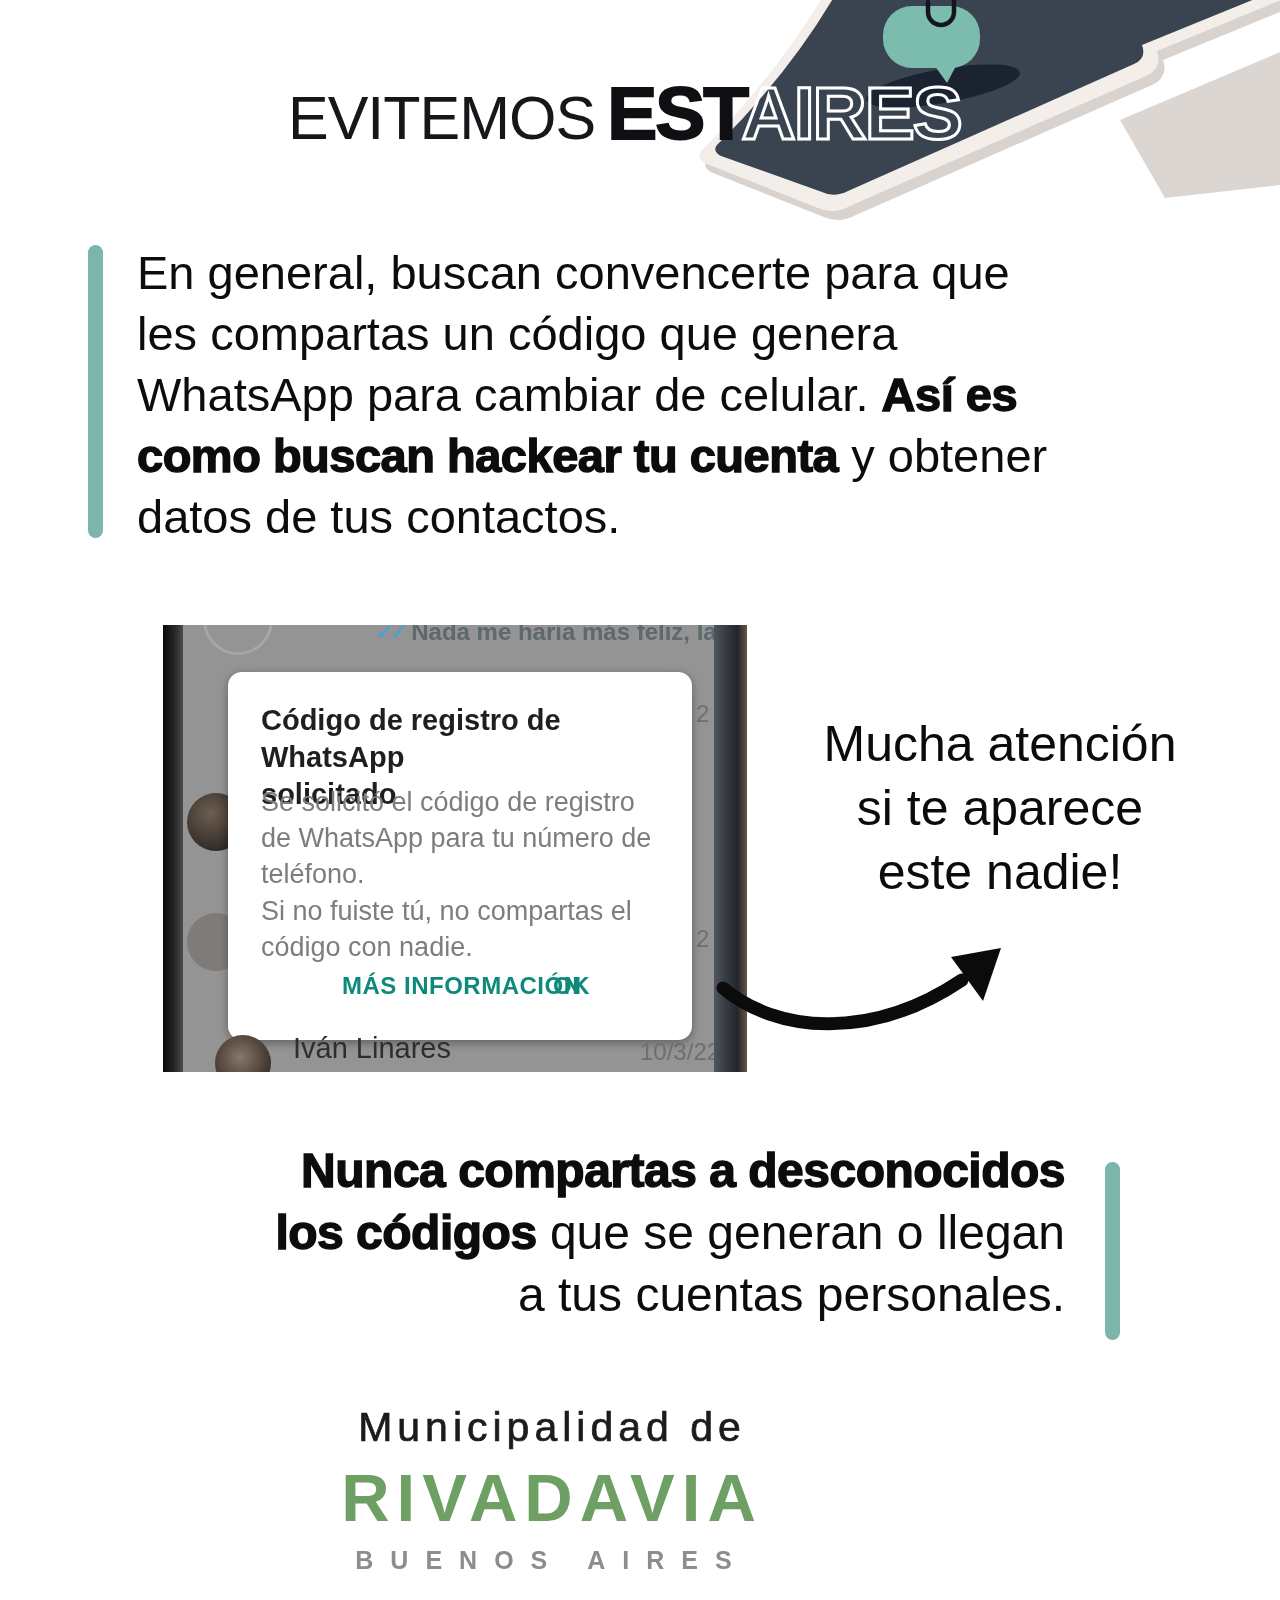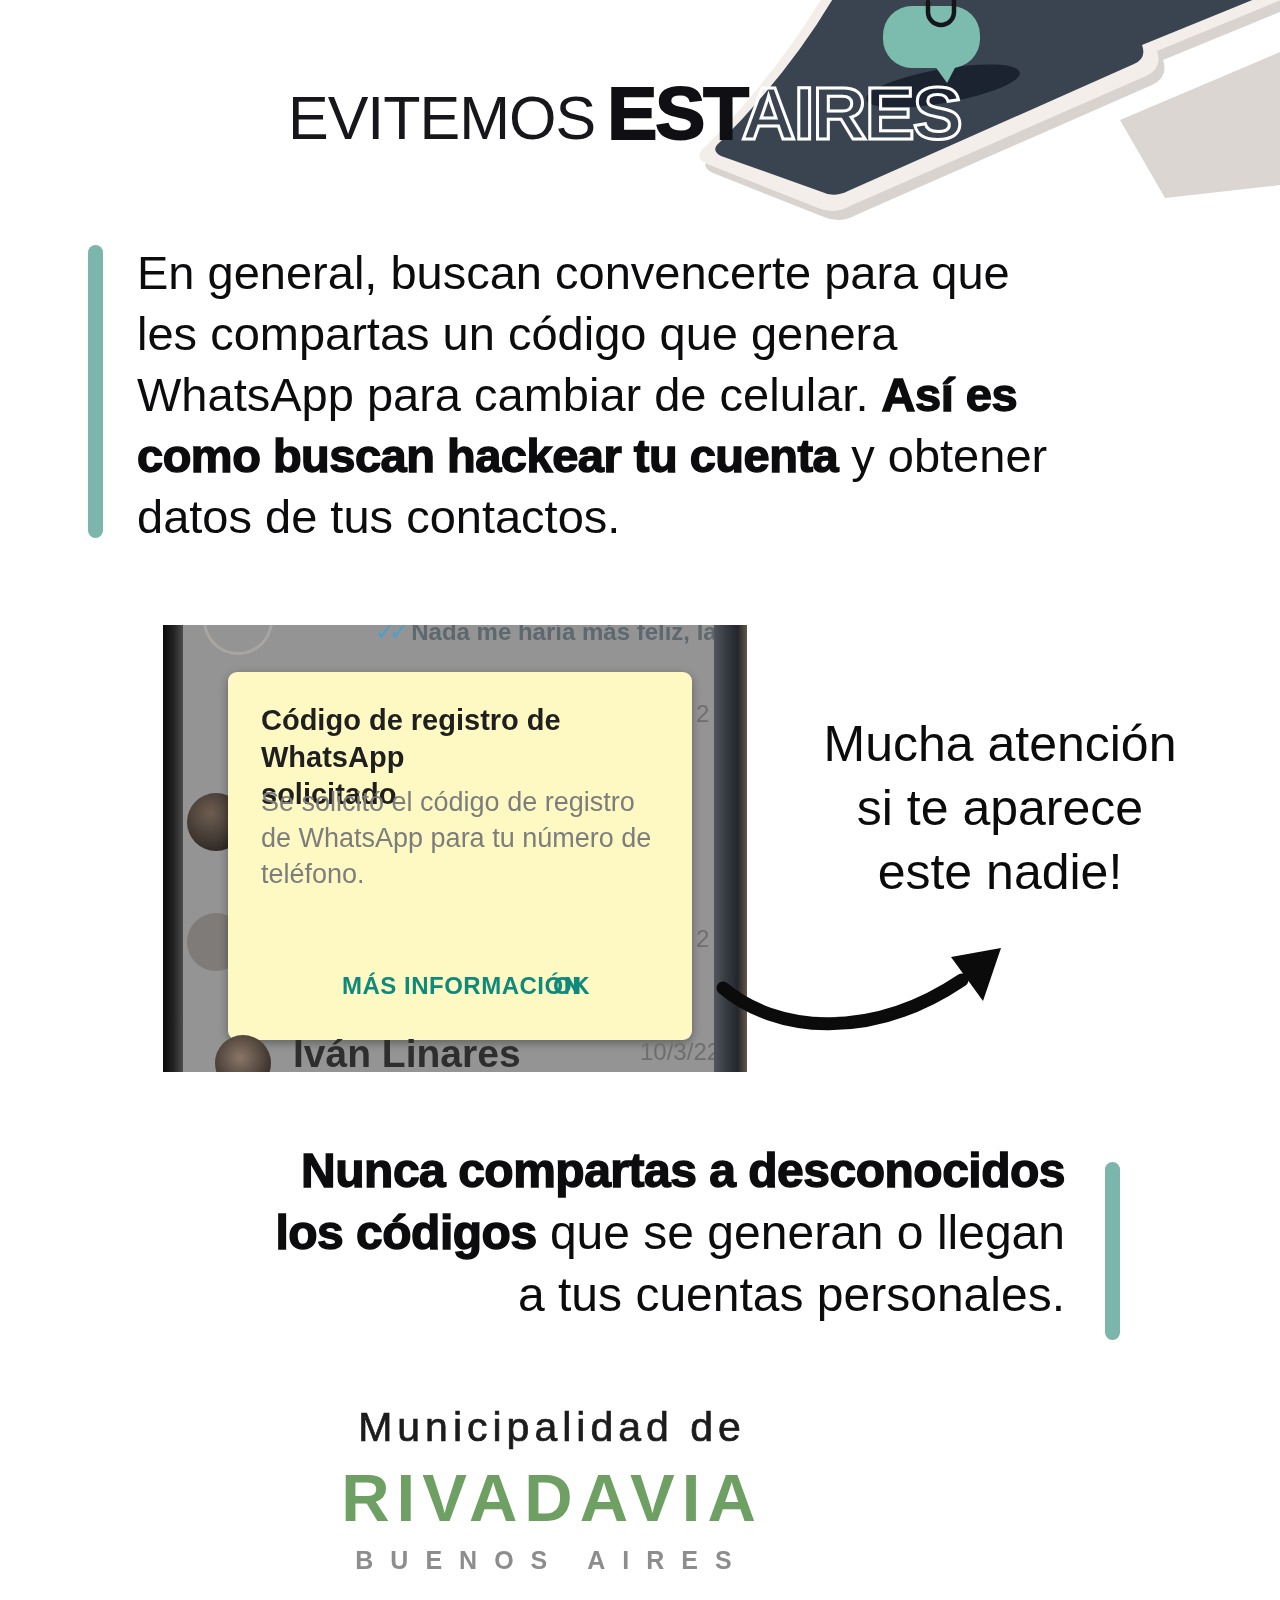--- a/index.html
+++ b/index.html
@@ -29,31 +29,31 @@
   .bezel-r{right:0;top:0;width:33px;height:100%;background:linear-gradient(90deg,#51565c,#343940 40%,#23272c 72%,#655747);}
   .chat-preview{left:212px;top:-7px;font-size:24px;color:#5d686f;white-space:nowrap;font-weight:700;}
   .ticks{color:#4aa0cf;font-weight:400;margin-right:8px;letter-spacing:-6px;}
   .avatar-ring{left:40px;top:-40px;width:64px;height:64px;border-radius:50%;border:3px solid #a9a6a2;}
   .av2{left:24px;top:168px;width:58px;height:58px;border-radius:50%;
        background:radial-gradient(circle at 40% 35%,#6e5d50,#2f2a26 75%);}
   .av3{left:24px;top:288px;width:58px;height:58px;border-radius:50%;background:#7e7b79;}
   .frag{left:533px;font-size:24px;color:#6f6f6f;}
   .frag1{top:75px;} .frag2{top:300px;}
 
-  .dialog{left:65px;top:47px;width:464px;height:368px;background:#fef9c3;border-radius:9px;
+  .dialog{left:65px;top:47px;width:464px;height:368px;background:#ffffff;border-radius:14px;
           box-shadow:0 3px 10px rgba(0,0,0,.35);}
   .dlg-title{left:33px;top:30px;font-size:29px;line-height:37px;font-weight:700;color:#1f1f1f;}
   .dlg-body{font-size:27px;line-height:36px;color:#7d7d7d;left:33px;}
   .dlg-body1{top:112px;} .dlg-body2{top:221px;}
   .dlg-btn{top:300px;font-size:24px;font-weight:700;color:#0e8a7c;letter-spacing:.5px;cursor:pointer;}
   .btn-more{left:114px;} .btn-ok{left:325px;}
 
   .row-avatar{left:52px;top:410px;width:56px;height:56px;border-radius:50%;
               background:radial-gradient(circle at 45% 40%,#8a7668,#3c332c 70%,#1e1a16);}
-  .row-name{left:130px;top:407px;font-size:39px;font-weight:700;color:#2e2e2e;}
+  .row-name{left:130px;top:407px;font-size:29px;font-weight:400;color:#2e2e2e;}
   .row-date{left:477px;top:413px;font-size:24px;color:#6e6e6e;}
 
   
   .callout{left:800px;top:712px;width:400px;text-align:center;font-size:50px;line-height:64px;color:#0b0b0b;}
 
   
   .warning{right:215px;top:1140px;width:920px;text-align:right;font-size:48px;line-height:62px;
            color:#0c0c0e;white-space:nowrap;}
 
   
@@ -117,20 +117,24 @@
     <div class="abs dialog">
       <div class="abs dlg-title">
         <div>Código de registro de WhatsApp</div>
         <div>solicitado</div>
       </div>
       <div class="abs dlg-body dlg-body1">
         <div>Se solicitó el código de registro</div>
         <div>de WhatsApp para tu número de</div>
         <div>teléfono.</div>
       </div>
+      <div class="abs dlg-body dlg-body2">
+        <div>Si no fuiste tú, no compartas el</div>
+        <div>código con nadie.</div>
+      </div>
       <span class="abs dlg-btn btn-more">MÁS INFORMACIÓN</span>
       <span class="abs dlg-btn btn-ok">OK</span>
     </div>
 
     <div class="abs row-avatar"></div>
     <div class="abs row-name">Iván Linares</div>
     <div class="abs row-date">10/3/22</div>
 
     <div class="abs bezel-l"></div>
     <div class="abs bezel-r"></div>

